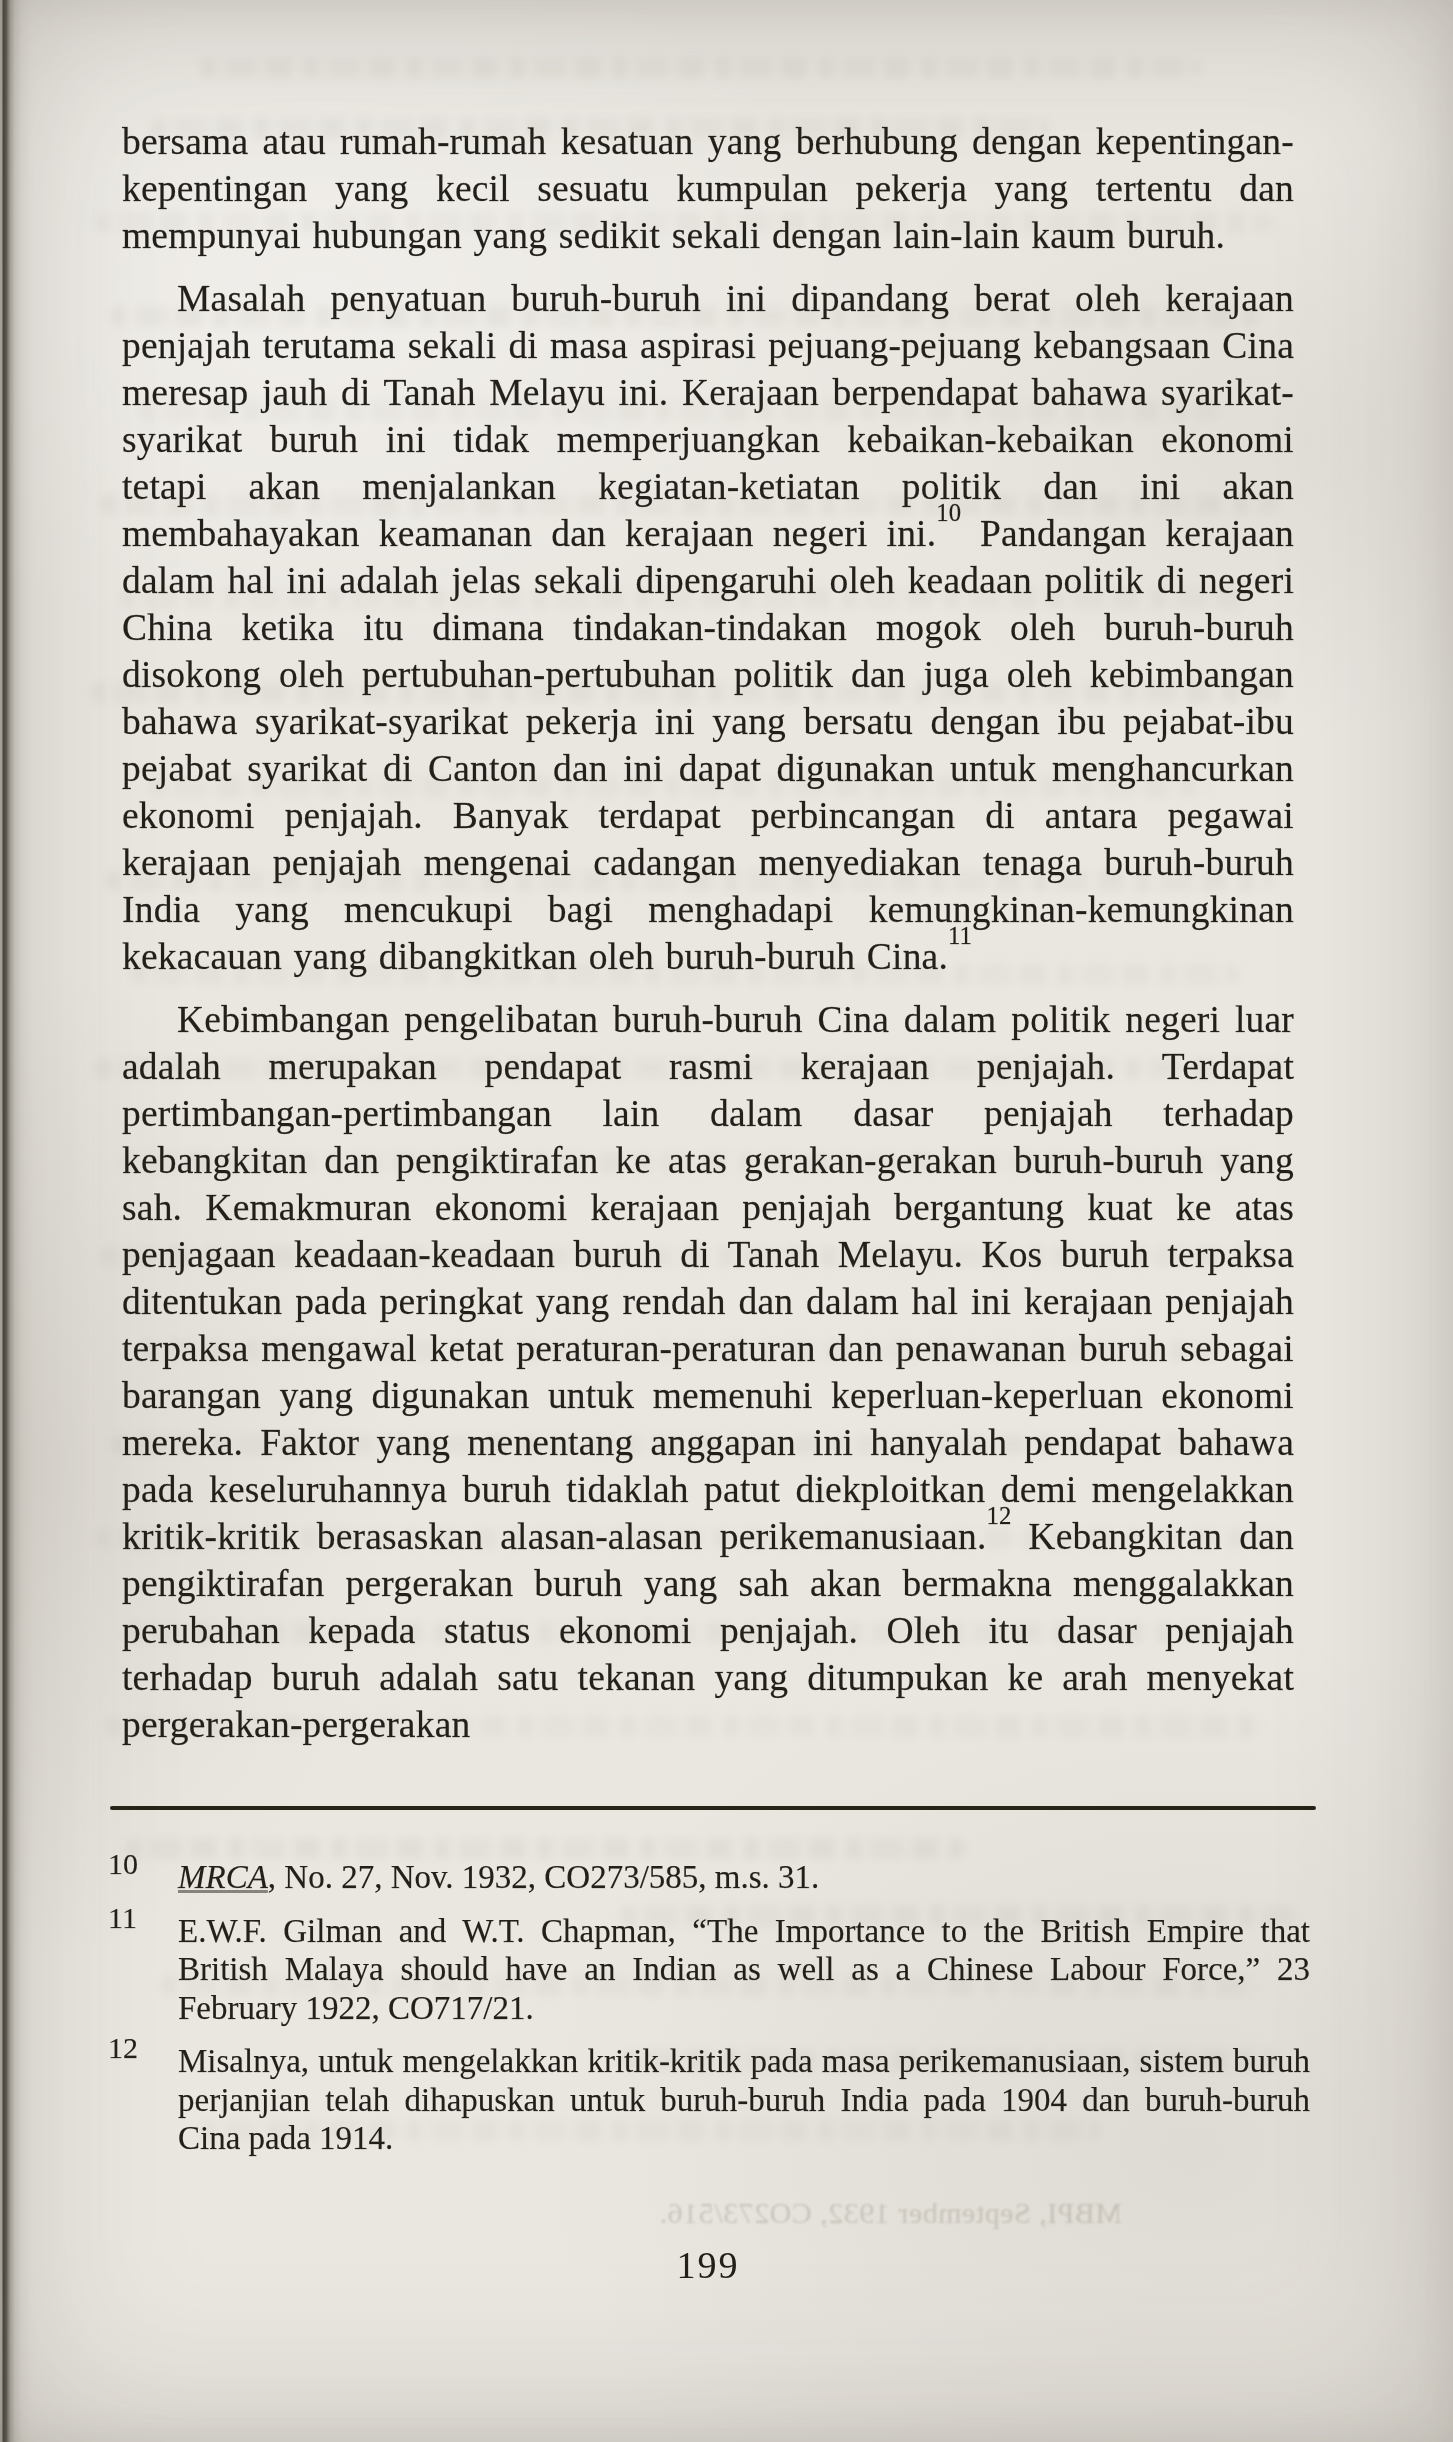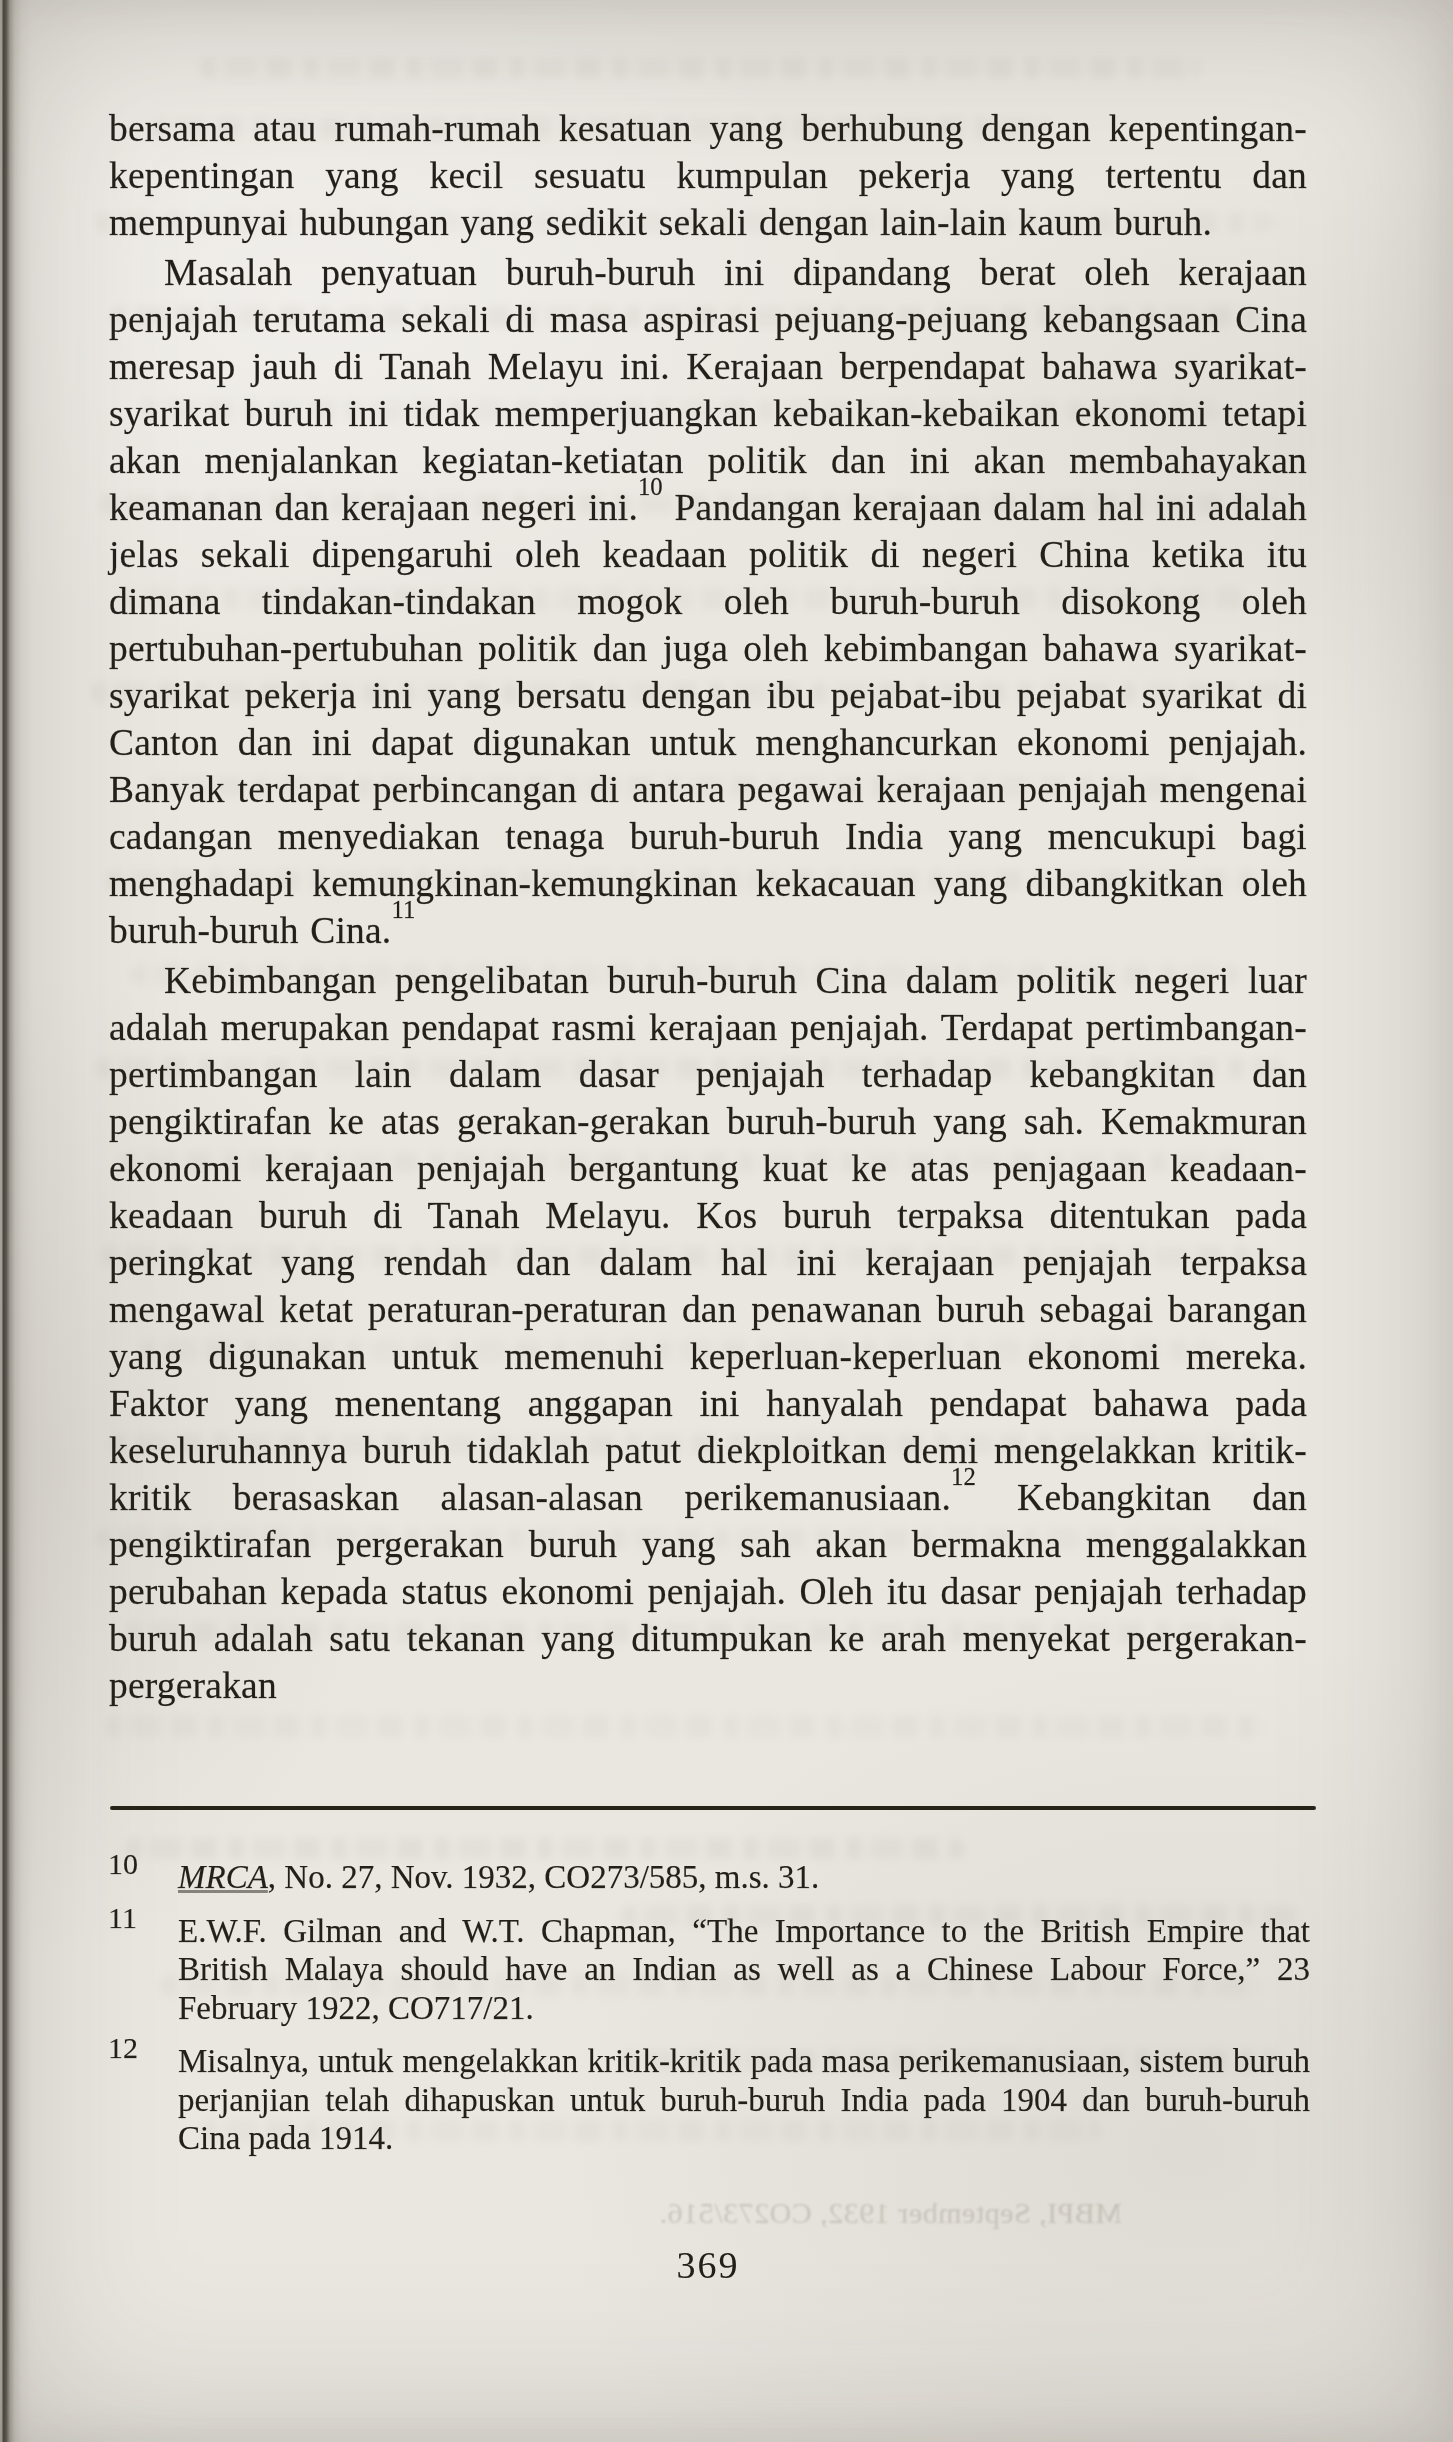--- a/index.html
+++ b/index.html
@@ -56,21 +56,21 @@
   }
 
   
   .body-text {
     position: absolute; left: 106px; top: 102px; width: 1204px;
     font-size: 37.5px; line-height: 47px;
     text-align: justify;
     letter-spacing: 0.2px; word-spacing: 2px;
     -webkit-text-stroke: 0.3px rgba(35,32,27,0.55);
   }
-  .para { margin: 3px; }
+  .para { margin: 16px; }
   .para.indent { text-indent: 55px; }
   .para.runs-on { text-align-last: justify; }
   sup.fn-ref {
     font-size: 0.66em; line-height: 0;
     position: relative; top: -0.46em;
     letter-spacing: 0;
   }
 
   .fn-rule {
     position: absolute; left: 110px; top: 1806px;
@@ -143,18 +143,18 @@
       <div class="footnote">
         <span class="fn-marker">11</span>
         <div class="fn-text">E.W.F. Gilman and W.T. Chapman, “The Importance to the British Empire that British Malaya should have an Indian as well as a Chinese Labour Force,” 23 February 1922, CO717/21.</div>
       </div>
       <div class="footnote">
         <span class="fn-marker">12</span>
         <div class="fn-text">Misalnya, untuk mengelakkan kritik-kritik pada masa perikemanusiaan, sistem buruh perjanjian telah dihapuskan untuk buruh-buruh India pada 1904 dan buruh-buruh Cina pada 1914.</div>
       </div>
     </div>
 
-  <div class="page-number">369</div>
+  <div class="page-number">199</div>
 
   <div class="left-edge"></div>
   <div class="vignette"></div>
 
 </div>
 
 </body></html>

